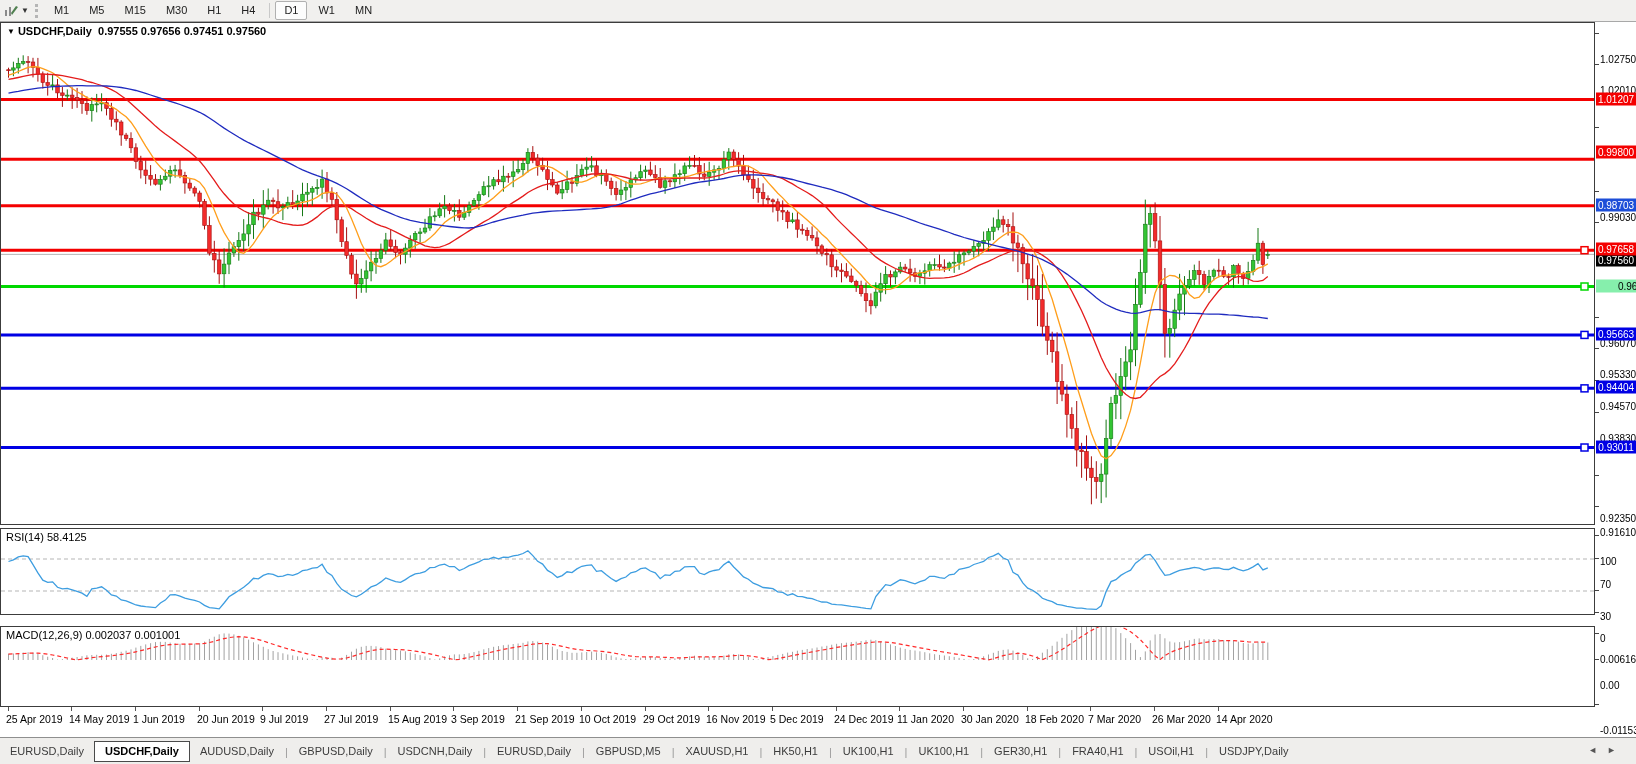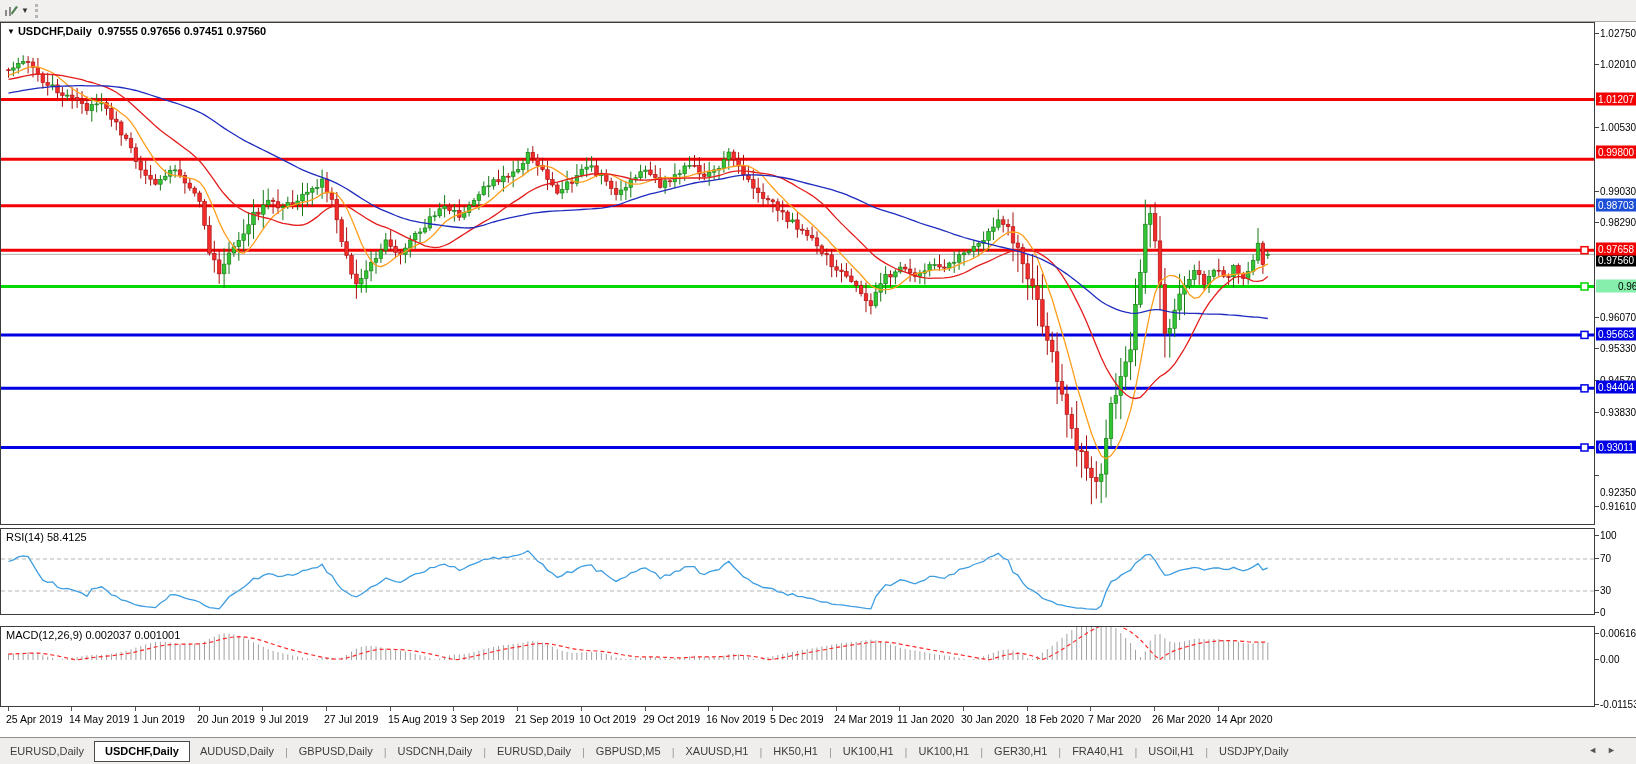--- a/index.html
+++ b/index.html
@@ -17,21 +17,21 @@
   
   .panel{position:absolute;left:0;width:1595px;background:#fff;border:1px solid #3c3c3c;box-sizing:border-box;}
   #main-panel{top:22px;height:503px;}
   #rsi-panel{top:528px;height:87px;}
   #macd-panel{top:626px;height:81px;}
   .panel svg{position:absolute;top:0;left:0;}
   .chart-title{position:absolute;top:25px;left:7px;font-size:11px;font-weight:bold;color:#000;z-index:30;}
   .chart-title .tri{font-size:8px;vertical-align:1px;margin-right:3px;}
   .ind-label{position:absolute;left:6px;font-size:11px;color:#000;z-index:30;}
   
-  .ytick{position:absolute;left:1600px;font-size:10px;color:#000;transform:translateY(-50%);white-space:nowrap;}
+  .ytick{position:absolute;left:1600px;font-size:10px;color:#000;transform:translateY(-50%);white-space:nowrap;margin-top:26px;}
   .ytickmark{position:absolute;left:1595px;width:4px;height:1px;background:#444;}
   .price-box{position:absolute;left:1596px;width:40px;height:13px;font-size:10px;line-height:13px;
              text-align:center;transform:translateY(-50%);z-index:20;white-space:nowrap;}
   
   .date-band{position:absolute;top:707px;left:0;width:1595px;height:26px;background:#fff;}
   .dtick{position:absolute;top:0;width:1px;height:4px;background:#555;}
   .dlabel{position:absolute;top:6px;font-size:10.5px;color:#000;white-space:nowrap;}
   
   .tabbar{position:absolute;top:737px;left:0;width:1636px;height:27px;background:#efeeec;
           border-top:1px solid #8f8f8f;display:flex;align-items:center;font-size:11px;color:#3c3c3c;}
@@ -46,20 +46,32 @@
 <div class="toolbar">
   <span class="tool-icon">
     <svg width="16" height="14" viewBox="0 0 16 14">
       <rect x="2" y="6" width="2" height="6" fill="#8a8a8a"></rect>
       <rect x="6" y="3" width="2" height="9" fill="#8a8a8a"></rect>
       <path d="M9 11 L15 3 L13 2 L8 9 Z" fill="#4f7f4f"></path>
     </svg>
   </span>
   <span class="caret">▼</span>
   <span class="grip"></span>
+  <span id="tf-buttons" style="display:flex;align-items:center;">
+      <span class="tf-btn">M1</span>
+      <span class="tf-btn">M5</span>
+      <span class="tf-btn">M15</span>
+      <span class="tf-btn">M30</span>
+      <span class="tf-btn">H1</span>
+      <span class="tf-btn">H4</span>
+      <span class="vsep"></span>
+      <span class="tf-btn active">D1</span>
+      <span class="tf-btn">W1</span>
+      <span class="tf-btn">MN</span>
+    </span>
 </div>
 
 <div class="panel" id="main-panel">
   <svg id="main-svg" width="1593" height="501">
       <line x1="0" y1="76.5146059782611" x2="1593" y2="76.5146059782611" stroke="#f40000" stroke-width="3"></line>
       <line x1="0" y1="136.25475543478296" x2="1593" y2="136.25475543478296" stroke="#f40000" stroke-width="3"></line>
       <line x1="0" y1="182.83254076087007" x2="1593" y2="182.83254076087007" stroke="#f40000" stroke-width="3"></line>
       <line x1="0" y1="227.20244565217425" x2="1593" y2="227.20244565217425" stroke="#f40000" stroke-width="3"></line>
       <line x1="0" y1="263.5050951086962" x2="1593" y2="263.5050951086962" stroke="#00d800" stroke-width="3"></line>
       <line x1="0" y1="311.9086277173917" x2="1593" y2="311.9086277173917" stroke="#0000e4" stroke-width="3"></line>
@@ -940,21 +952,21 @@
     <div class="dlabel" style="left: 515px;">21 Sep 2019</div>
     <div class="dtick" style="left: 581px;"></div>
     <div class="dlabel" style="left: 579px;">10 Oct 2019</div>
     <div class="dtick" style="left: 645px;"></div>
     <div class="dlabel" style="left: 643px;">29 Oct 2019</div>
     <div class="dtick" style="left: 708px;"></div>
     <div class="dlabel" style="left: 706px;">16 Nov 2019</div>
     <div class="dtick" style="left: 772px;"></div>
     <div class="dlabel" style="left: 770px;">5 Dec 2019</div>
     <div class="dtick" style="left: 836px;"></div>
-    <div class="dlabel" style="left: 834px;">24 Mar 2019</div>
+    <div class="dlabel" style="left: 834px;">24 Dec 2019</div>
     <div class="dtick" style="left: 899px;"></div>
     <div class="dlabel" style="left: 897px;">11 Jan 2020</div>
     <div class="dtick" style="left: 963px;"></div>
     <div class="dlabel" style="left: 961px;">30 Jan 2020</div>
     <div class="dtick" style="left: 1027px;"></div>
     <div class="dlabel" style="left: 1025px;">18 Feb 2020</div>
     <div class="dtick" style="left: 1090px;"></div>
     <div class="dlabel" style="left: 1088px;">7 Mar 2020</div>
     <div class="dtick" style="left: 1154px;"></div>
     <div class="dlabel" style="left: 1152px;">26 Mar 2020</div>

